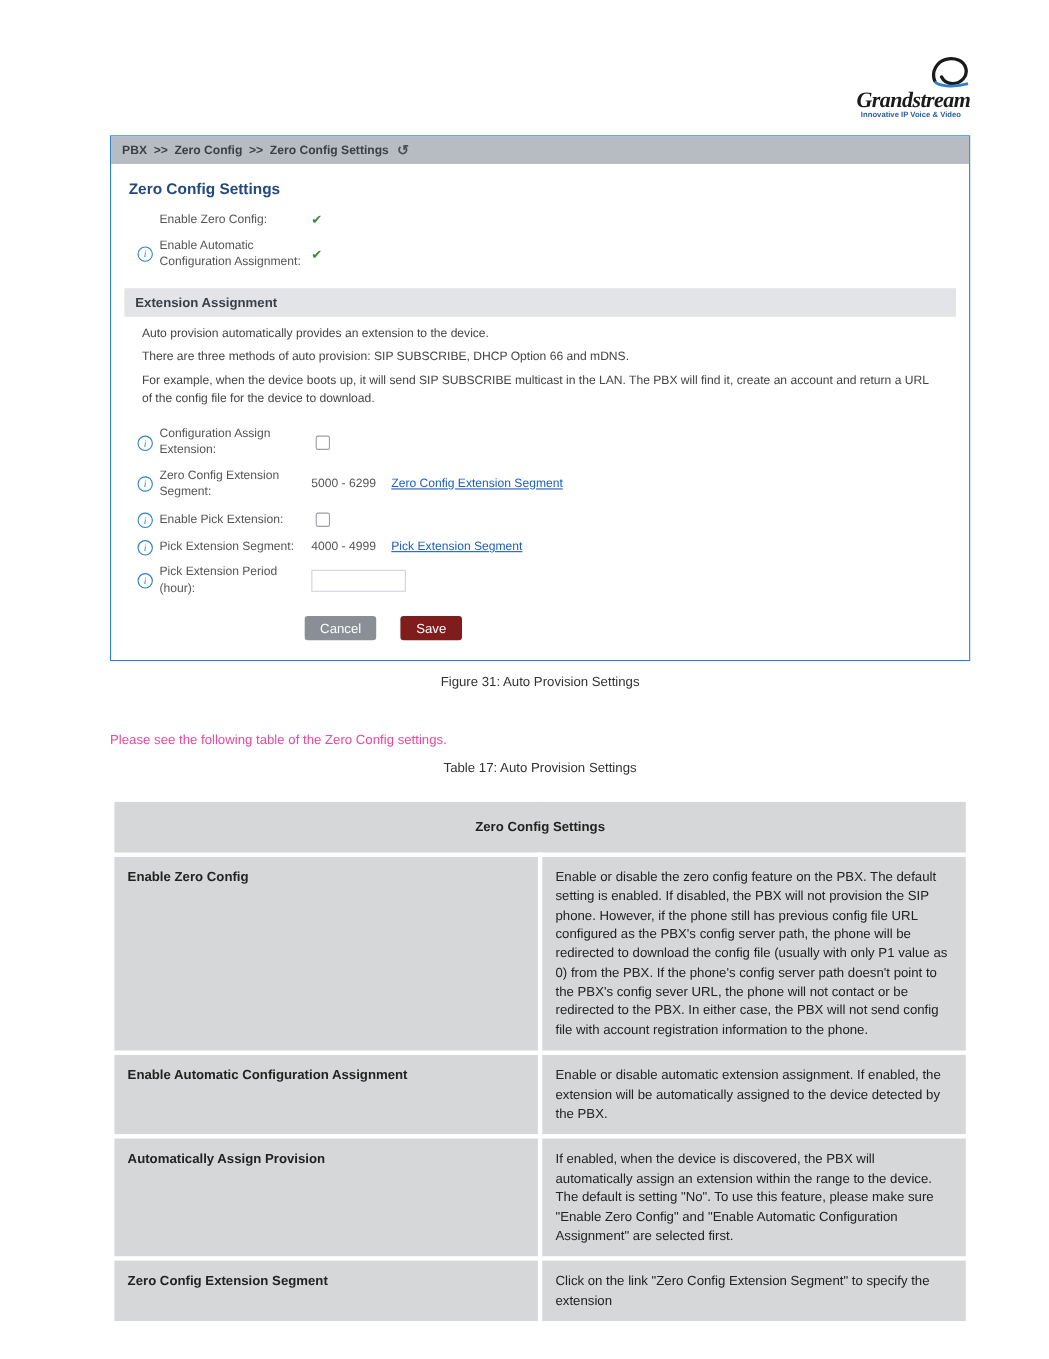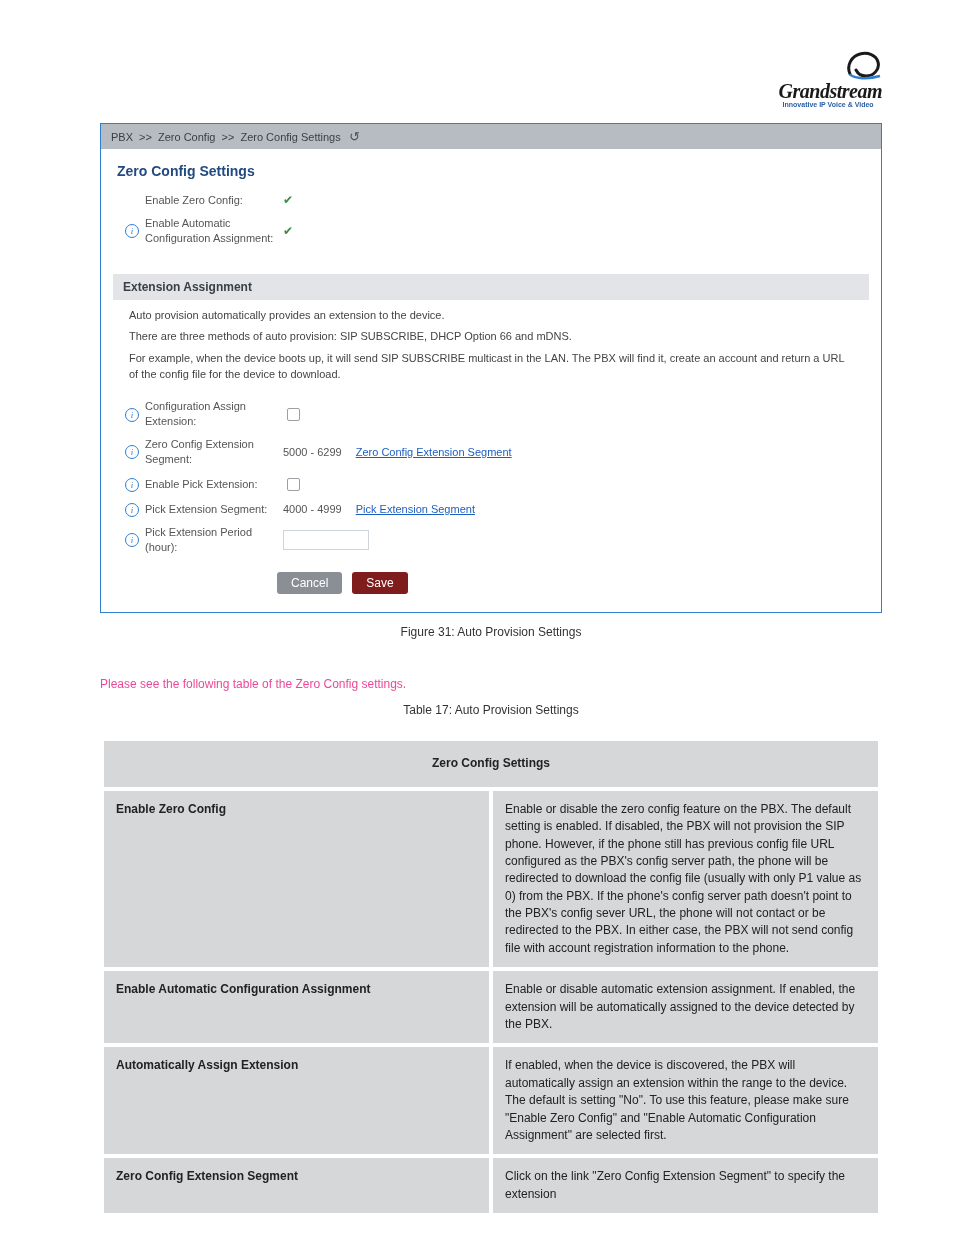--- a/index.html
+++ b/index.html
@@ -45,21 +45,21 @@
     margin-top: -2px;
   }
   .panel {
     border: 1px solid #2f7fd0;
     background: #fff;
   }
   .panel-header {
     background: #b7bcc2;
     padding: 5px 10px;
     font-size: 11px;
-    font-weight: normal;
+    font-weight: bold;
     color: #3a3f46;
     display: flex;
     align-items: center;
   }
   .panel-header .crumb-sep { color: #3a3f46; margin: 0 3px; }
   .refresh-ico {
     margin-left: 8px;
     color: #4d5258;
     font-size: 13px;
     cursor: pointer;
@@ -119,21 +119,21 @@
     width: 13px;
     height: 13px;
     appearance: none;
     border: 1px solid #9aa0a6;
     background: #fff;
     border-radius: 2px;
     cursor: pointer;
   }
   .subheader {
     background: #e2e4e7;
-    margin: 24px 12px 8px;
+    margin: 12px 12px 8px;
     padding: 6px 10px;
     font-size: 12px;
     font-weight: bold;
     color: #3a3f46;
   }
   .note {
     font-size: 11px;
     color: #444;
     padding: 0 28px 6px 28px;
     line-height: 1.45;
@@ -153,21 +153,21 @@
     border: 1px solid #cfd3da;
     background: #fff;
     height: 18px;
     width: 76px;
     padding: 0 4px;
     font-size: 11px;
   }
   .btn-row {
     padding: 14px 16px 18px 176px;
     display: flex;
-    gap: 10px;
+    gap: 22px;
   }
   .btn {
     border: none;
     border-radius: 3px;
     padding: 4px 14px;
     font-size: 12px;
     color: #fff;
     cursor: pointer;
   }
   .btn-cancel { background: #8a8f95; }
@@ -346,21 +346,21 @@
     </tr>
     <tr>
       <td class="col-l">Enable Zero Config</td>
       <td>Enable or disable the zero config feature on the PBX. The default setting is enabled. If disabled, the PBX will not provision the SIP phone. However, if the phone still has previous config file URL configured as the PBX's config server path, the phone will be redirected to download the config file (usually with only P1 value as 0) from the PBX. If the phone's config server path doesn't point to the PBX's config sever URL, the phone will not contact or be redirected to the PBX. In either case, the PBX will not send config file with account registration information to the phone.</td>
     </tr>
     <tr>
       <td class="col-l">Enable Automatic Configuration Assignment</td>
       <td>Enable or disable automatic extension assignment. If enabled, the extension will be automatically assigned to the device detected by the PBX.</td>
     </tr>
     <tr>
-      <td class="col-l">Automatically Assign Extension</td>
+      <td class="col-l">Automatically Assign Provision</td>
       <td>If enabled, when the device is discovered, the PBX will automatically assign an extension within the range to the device. The default is setting "No". To use this feature, please make sure "Enable Zero Config" and "Enable Automatic Configuration Assignment" are selected first.</td>
     </tr>
     <tr>
       <td class="col-l">Zero Config Extension Segment</td>
       <td>Click on the link "Zero Config Extension Segment" to specify the extension</td>
     </tr>
   </tbody>
     </table>
 
   <div class="footer">

